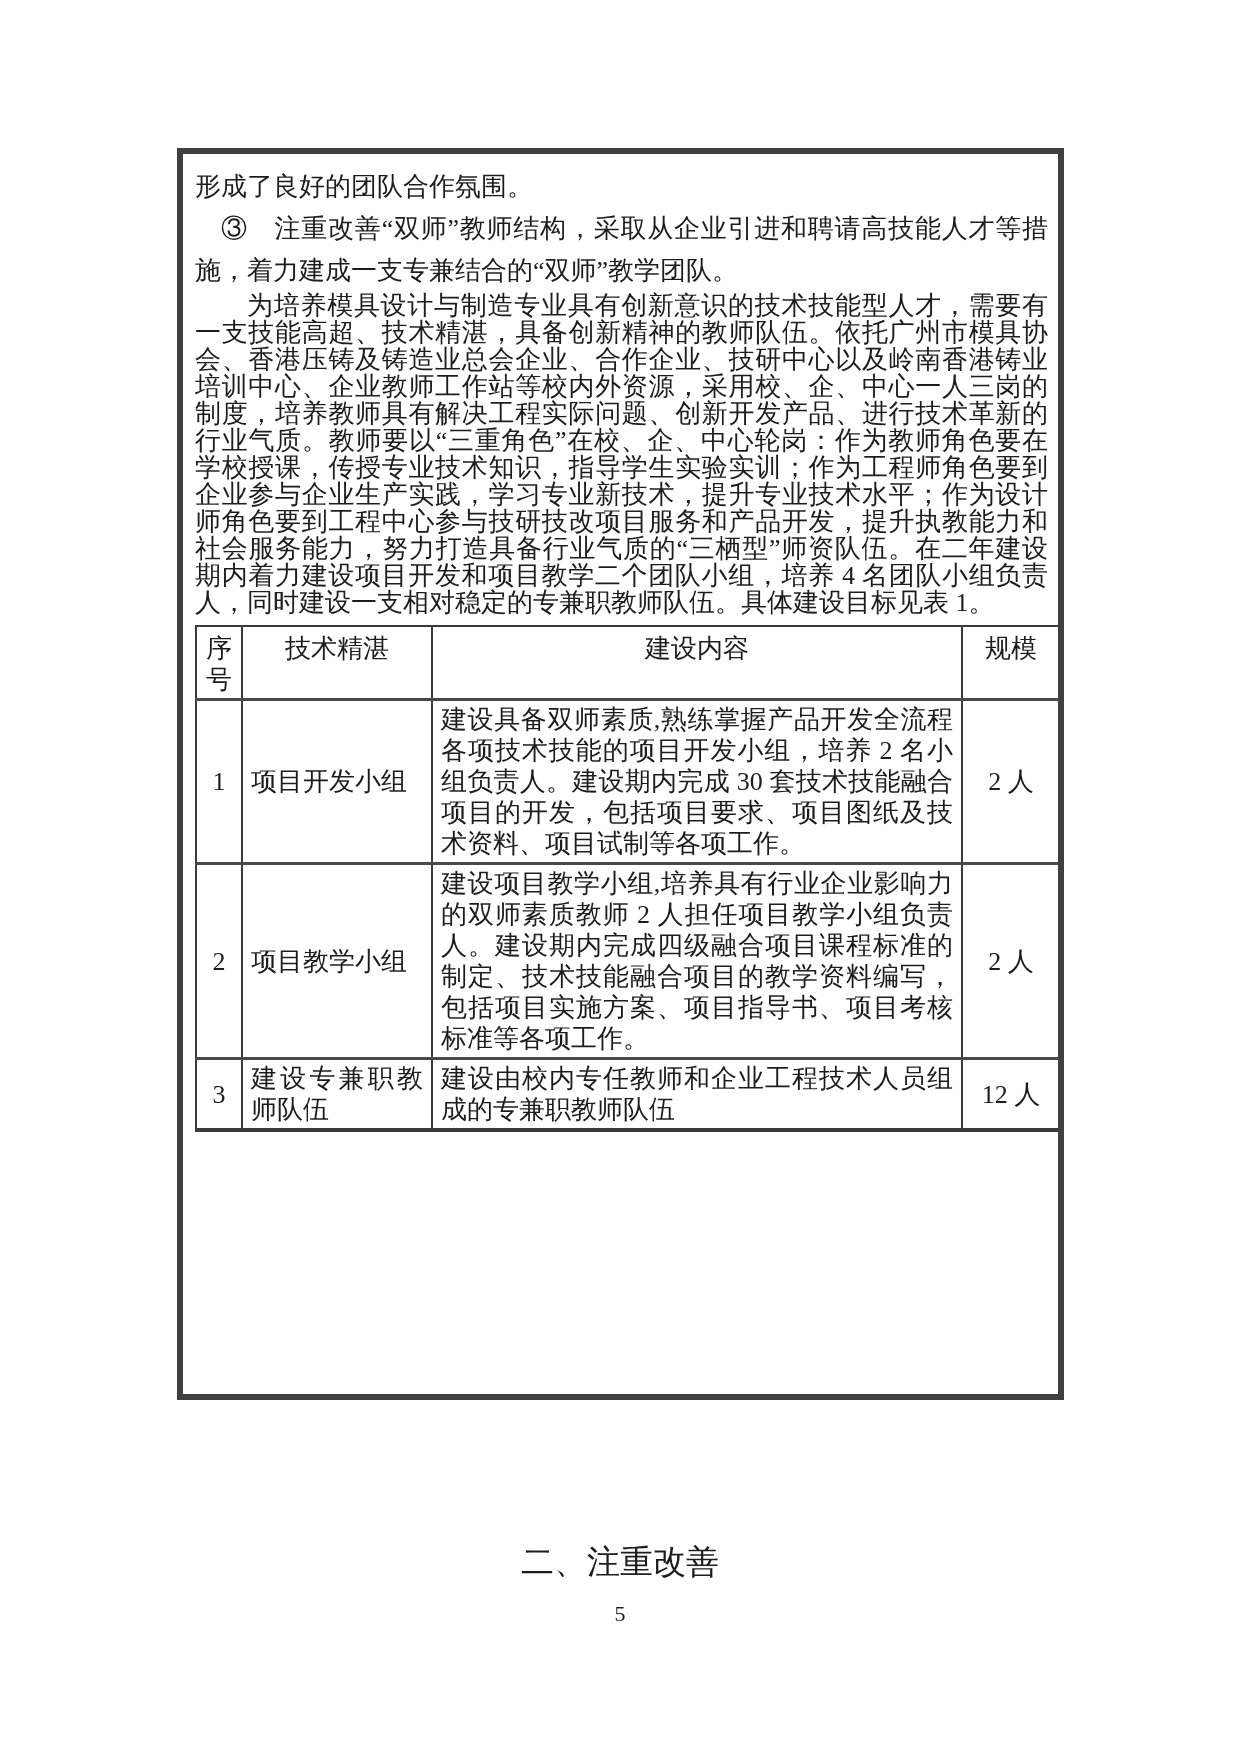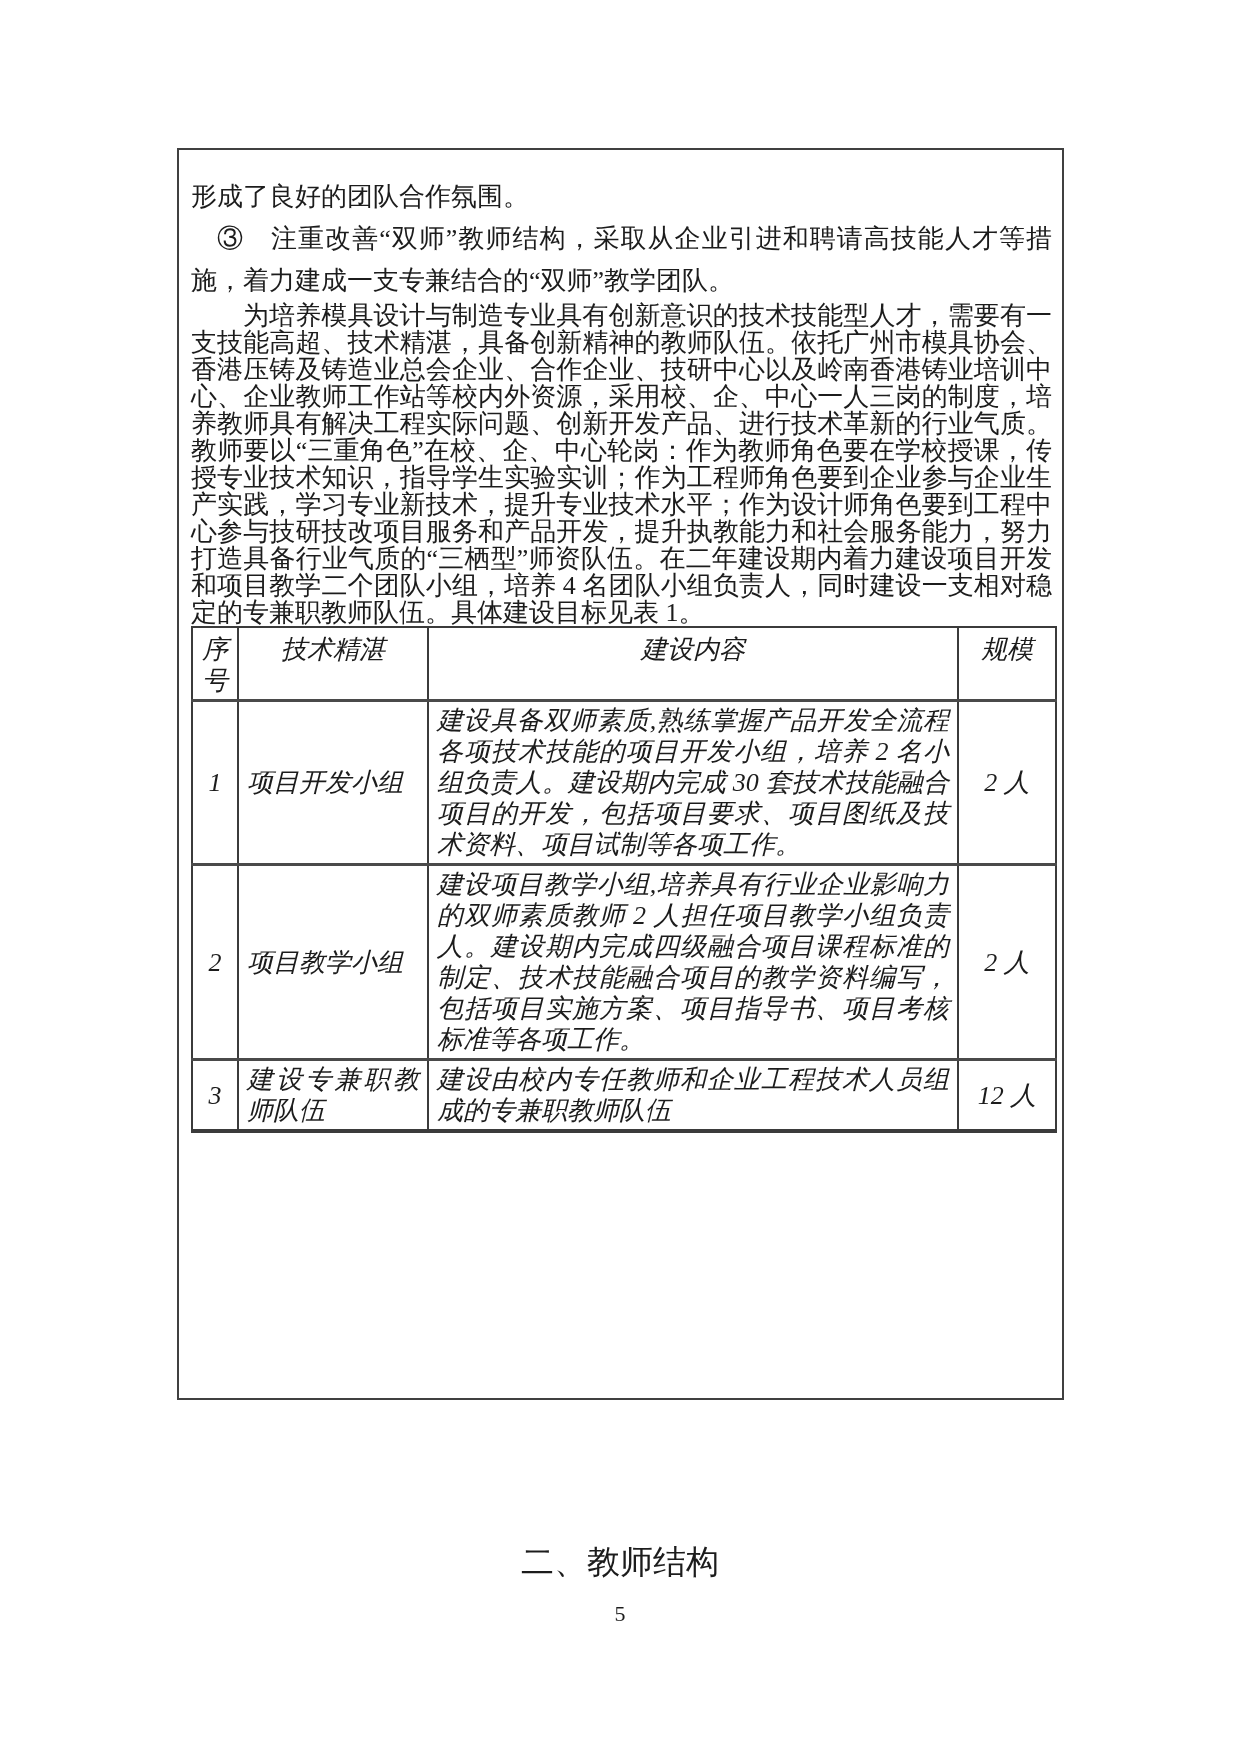--- a/index.html
+++ b/index.html
@@ -13,23 +13,23 @@
     position: relative;
     font-family: "Liberation Serif", "DejaVu Serif", serif;
     color: #1c1c1c;
   }
   .outer-box {
     position: absolute;
     left: 177px;
     top: 148px;
     width: 887px;
     height: 1252px;
-    border: 2px solid #404040;
+    border: 6px solid #404040;
     box-sizing: border-box;
-    padding: 26px 10px 0 12px;
+    padding: 12px 10px 0 12px;
     overflow: hidden;
   }
   .para {
     margin: 0;
     font-size: 26px;
     line-height: 42px;
     text-align: justify;
     text-justify: inter-ideograph;
   }
   .para.dense {
@@ -39,22 +39,21 @@
   .indent-2 { text-indent: 2em; }
   .table-caption {
     margin: 12px 0 0 46px;
     font-size: 26px;
     line-height: 32px;
   }
   table.goals {
     border-collapse: collapse;
     table-layout: fixed;
     width: 864px;
-    margin-top: 0;
-    font-style: italic;
+    margin-top: 9px;
   }
   table.goals th,
   table.goals td {
     border: 2px solid #3b3b3b;
     font-size: 26px;
     line-height: 31px;
     font-weight: normal;
     padding: 3px 8px;
     box-sizing: border-box;
     overflow: hidden;
@@ -143,15 +142,15 @@
         <td class="c-no">3</td>
         <td class="c-group">建设专兼职教师队伍</td>
         <td class="c-cont">建设由校内专任教师和企业工程技术人员组成的专兼职教师队伍</td>
         <td class="c-scale">12 人</td>
       </tr>
     </tbody>
   </table>
 
 </div>
 
-<div class="section-heading">二、教师结构</div>
+<div class="section-heading">二、注重改善</div>
 
 <div class="page-number">5</div>
 
 </body></html>

